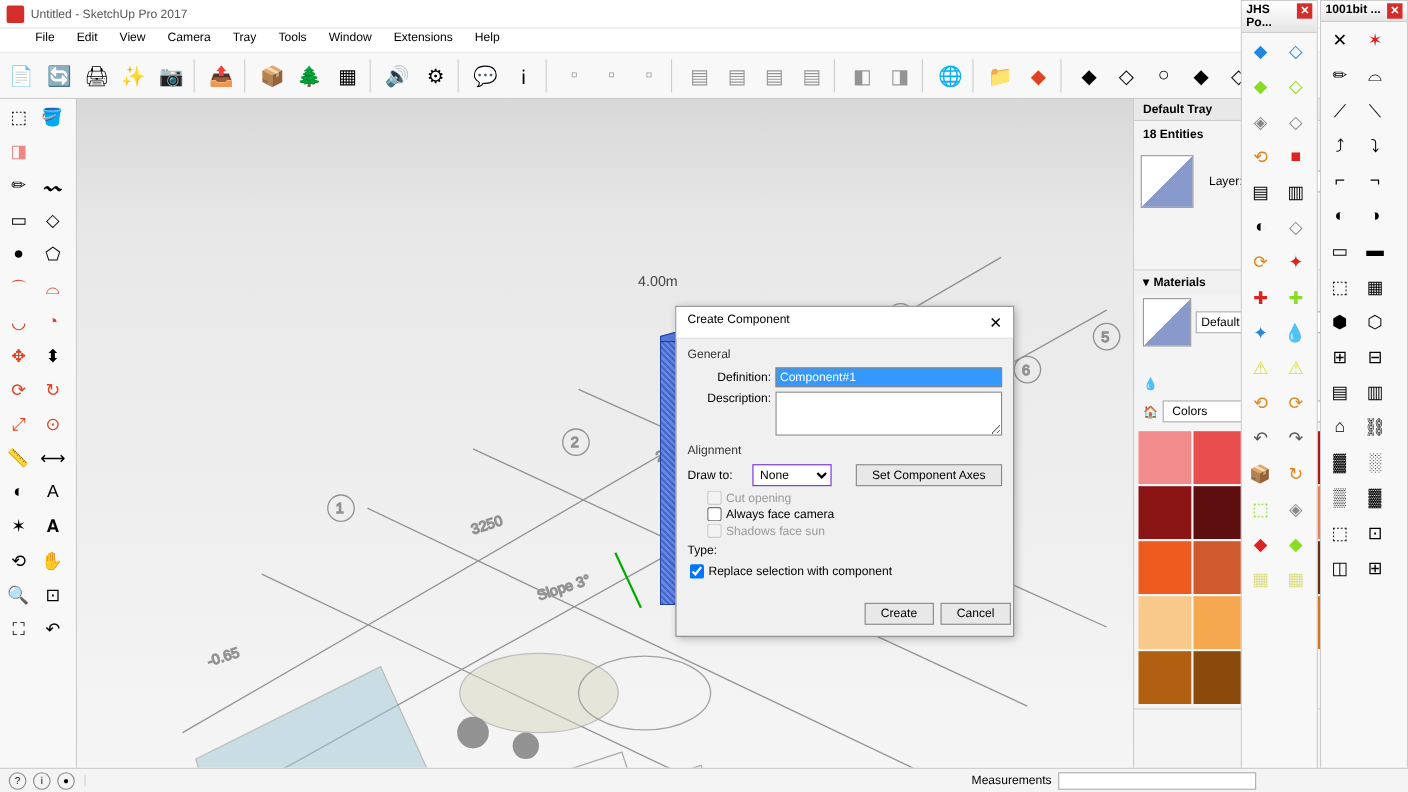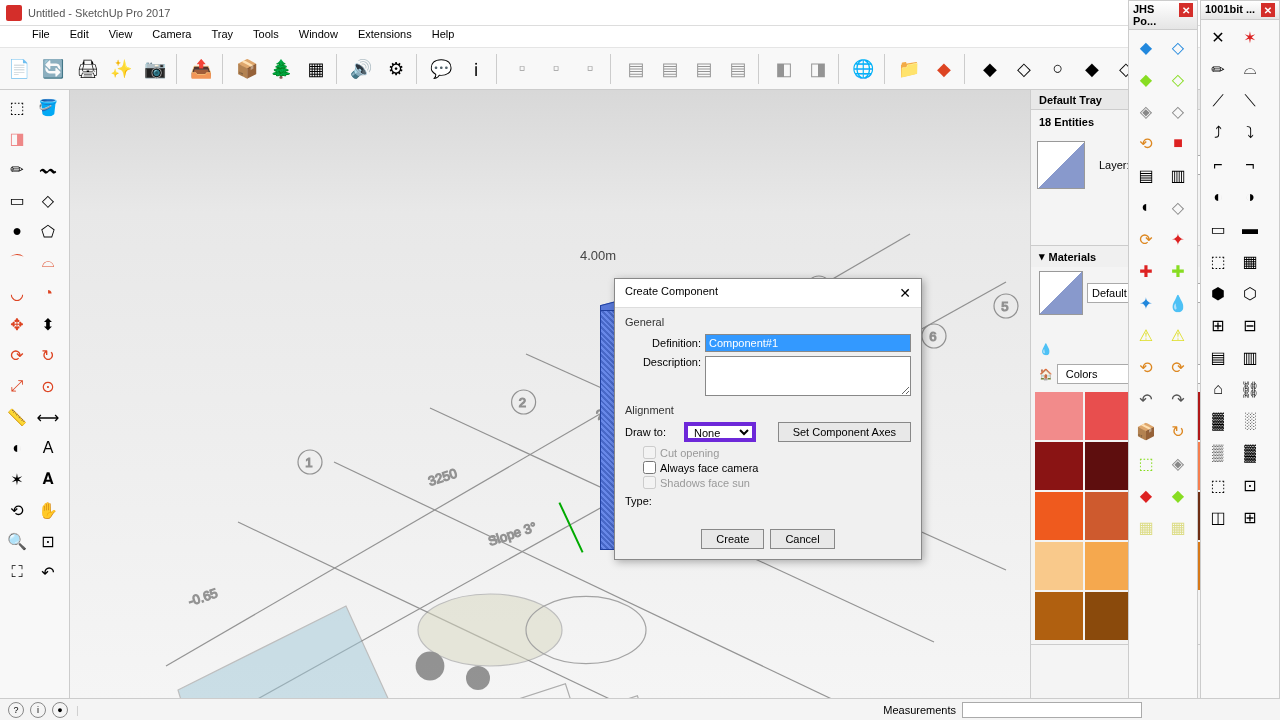--- a/index.html
+++ b/index.html
@@ -66,25 +66,25 @@
 .dlg-title { background: #fff; padding: 6px 10px; display:flex; justify-content:space-between; border-bottom:1px solid #ddd; }
 .dlg-close { cursor:pointer; font-size:14px; }
 .dlg-body { padding: 8px 10px; }
 .dlg-section { margin-bottom: 8px; }
 .dlg-section-title { font-weight: normal; margin-bottom:6px; color:#333; }
 .dlg-row { display:flex; align-items:center; margin-bottom:4px; gap:4px; }
 .dlg-label { width: 76px; text-align:right; }
 .dlg-input { flex:1; height: 18px; border:1px solid #888; padding:1px 3px; background:#fff; }
 .dlg-input.selected { background:#3399ff; color:#fff; }
 .dlg-textarea { flex:1; height: 40px; border:1px solid #888; background:#fff; }
-.dlg-select { height: 20px; border:4px solid #6d28d9; background:#fff; padding:0 2px; }
+.dlg-select { height: 20px; border:1px solid #6d28d9; background:#fff; padding:0 2px; }
 .dlg-btn { padding: 3px 14px; border:1px solid #888; background:#e8e8e8; cursor:pointer; }
 .dlg-checkbox { margin-right: 4px; }
 .dlg-check-row { display:flex; align-items:flex-end; margin:2px 0 2px 18px; }
-.dlg-footer { display:flex; justify-content:center; gap:6px; padding: 6px 28px 10px; }
+.dlg-footer { display:flex; justify-content:flex-end; gap:6px; padding: 6px 2px 10px; }
 
 
 .statusbar { position:absolute; bottom:0; left:0; right:0; height:22px; background:#f4f4f4; border-top:1px solid #ccc; display:flex; align-items:center; padding:0 8px; }
 .status-icons { display:flex; gap:6px; }
 .status-icon { width:16px; height:16px; border:1px solid #888; border-radius:50%; display:flex; align-items:center; justify-content:center; font-size:9px; }
 .measure-label { margin-left:auto; margin-right:6px; }
 .measure-box { width:180px; height:16px; background:#fff; border:1px solid #aaa; margin-right:130px; }
 
 svg.plan { position:absolute; inset:0; }
 </style>
@@ -442,20 +442,24 @@
         <input type="checkbox" class="dlg-checkbox" style="">
         <span>Always face camera</span>
       </div>
       <div class="dlg-check-row" style="color:#999">
         <input type="checkbox" class="dlg-checkbox" disabled="" style="">
         <span>Shadows face sun</span>
       </div>
       <div class="dlg-row" style="margin-top:6px">
         <span style="width:50px">Type:</span>
       </div>
+      <div class="dlg-check-row" style="margin-left:2px;margin-top:6px">
+        <input type="checkbox" class="dlg-checkbox" checked="" style="">
+        <span>Replace selection with component</span>
+      </div>
     </div>
   </div>
   <div class="dlg-footer">
     <button class="dlg-btn">Create</button>
     <button class="dlg-btn">Cancel</button>
   </div>
 </div>
 
 <div class="statusbar">
   <div class="status-icons">

